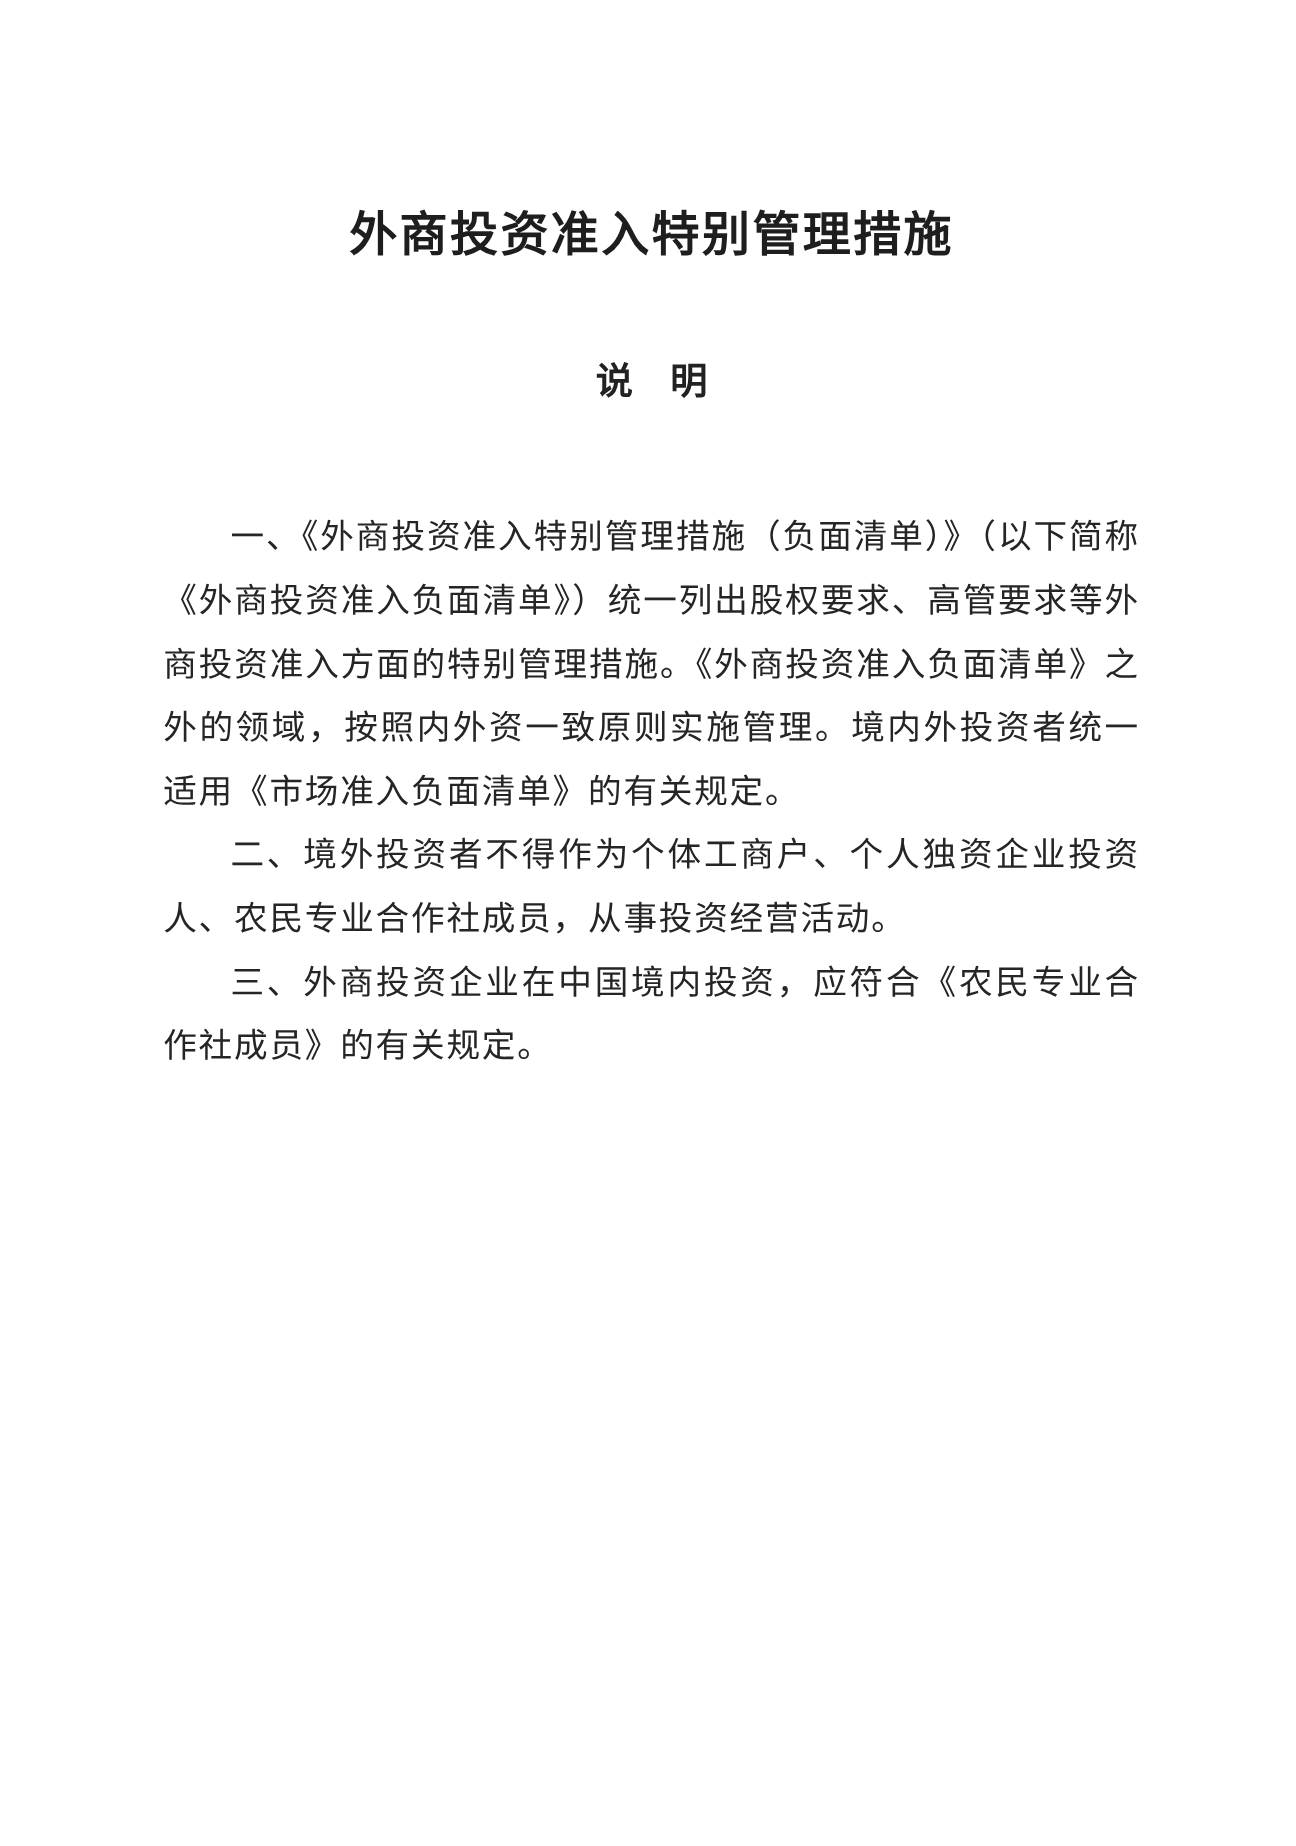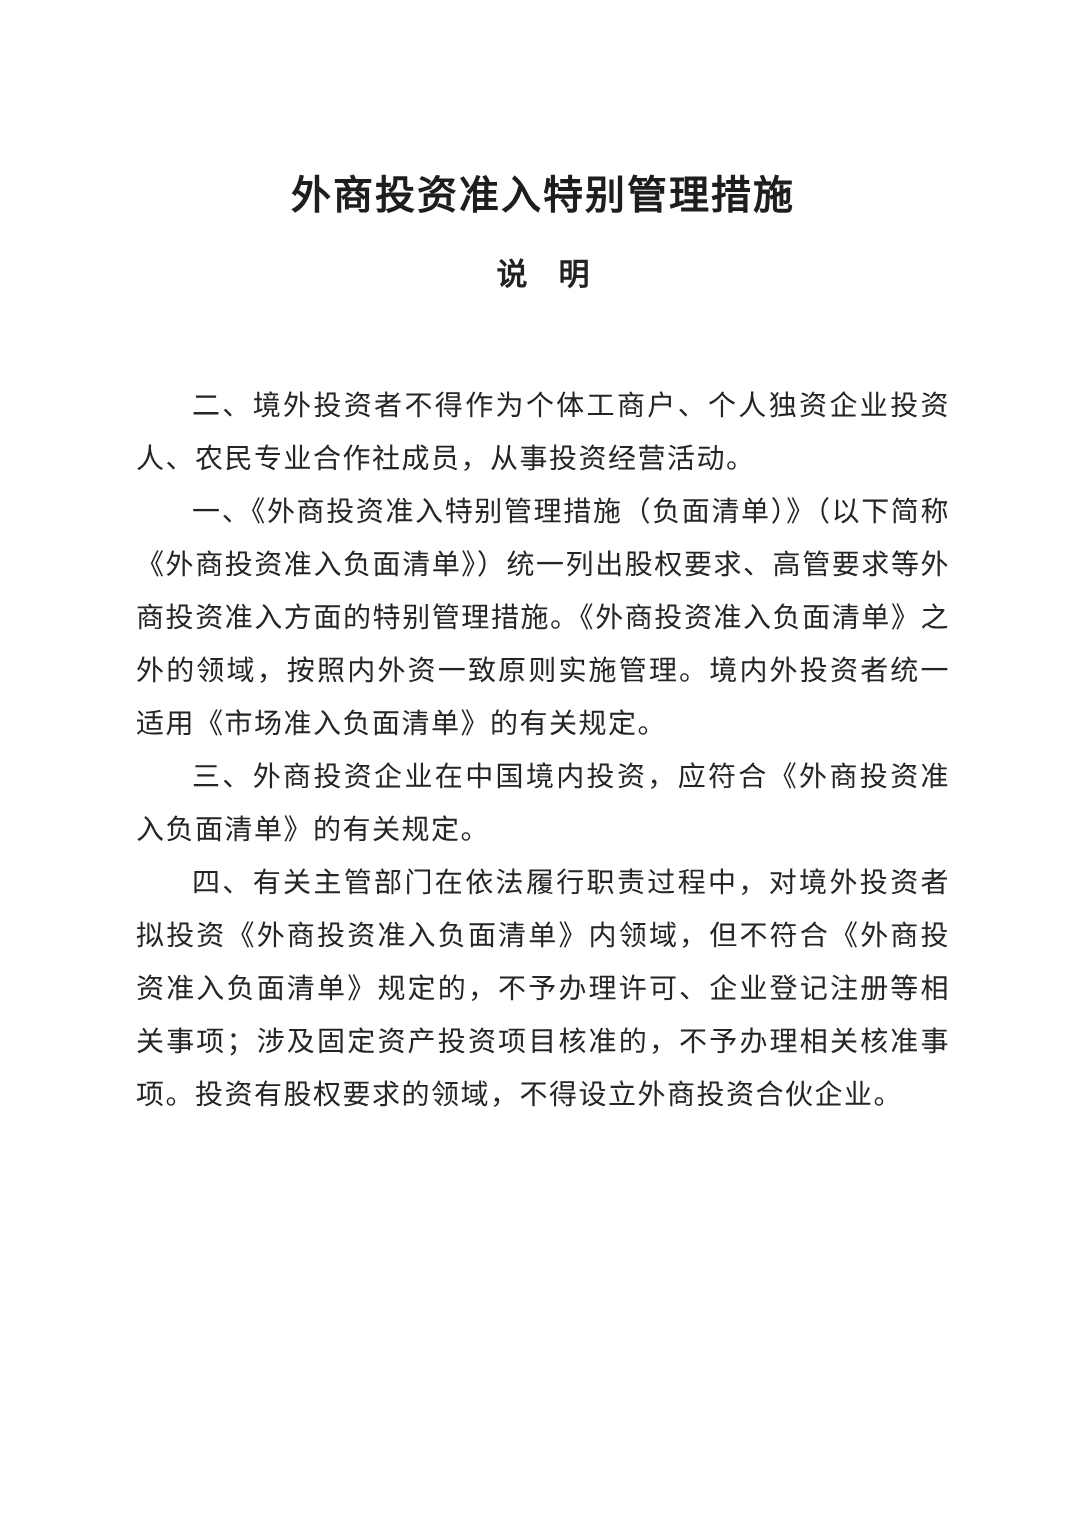--- a/index.html
+++ b/index.html
@@ -25,21 +25,21 @@
     font-size: 40px;
     line-height: 56px;
     font-weight: 700;
     letter-spacing: 2px;
     color: #1e1e1e;
   }
   .doc-title .title-line {
     display: block;
   }
   .doc-heading {
-    margin: 33px 0 0 0;
+    margin: 76px 0 0 0;
     text-align: center;
     font-size: 31px;
     line-height: 36px;
     font-weight: 700;
     color: #222222;
     font-family: "Liberation Sans", "DejaVu Sans", sans-serif;
   }
   .doc-body {
     margin-top: 86px;
     font-size: 28px;
@@ -59,19 +59,18 @@
 
 <div class="page">
 
   <h1 class="doc-title">
     <span class="title-line">外商投资准入特别管理措施</span>
   </h1>
 
   <h2 class="doc-heading">说　明</h2>
 
   <div class="doc-body">
+    <p>一、《外商投资准入特别管理措施（负面清单）》（以下简称《外商投资准入负面清单》）统一列出股权要求、高管要求等外商投资准入方面的特别管理措施。《外商投资准入负面清单》之外的领域，按照内外资一致原则实施管理。境内外投资者统一适用《市场准入负面清单》的有关规定。</p>
     <p>二、境外投资者不得作为个体工商户、个人独资企业投资人、农民专业合作社成员，从事投资经营活动。</p>
-    <p>一、《外商投资准入特别管理措施（负面清单）》（以下简称《外商投资准入负面清单》）统一列出股权要求、高管要求等外商投资准入方面的特别管理措施。《外商投资准入负面清单》之外的领域，按照内外资一致原则实施管理。境内外投资者统一适用《市场准入负面清单》的有关规定。</p>
-    <p>三、外商投资企业在中国境内投资，应符合《外商投资准入负面清单》的有关规定。</p>
-    <p>四、有关主管部门在依法履行职责过程中，对境外投资者拟投资《外商投资准入负面清单》内领域，但不符合《外商投资准入负面清单》规定的，不予办理许可、企业登记注册等相关事项；涉及固定资产投资项目核准的，不予办理相关核准事项。投资有股权要求的领域，不得设立外商投资合伙企业。</p>
+    <p>三、外商投资企业在中国境内投资，应符合《农民专业合作社成员》的有关规定。</p>
   </div>
 
 </div>
 
 </body></html>

